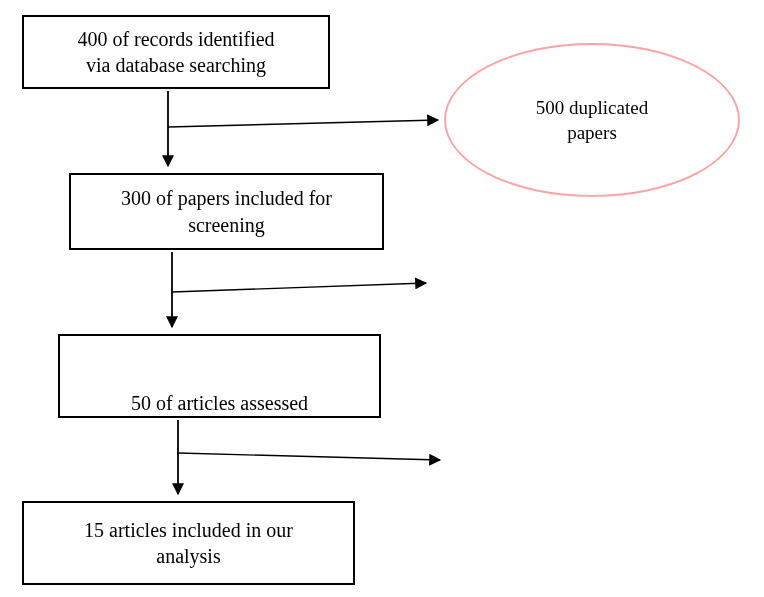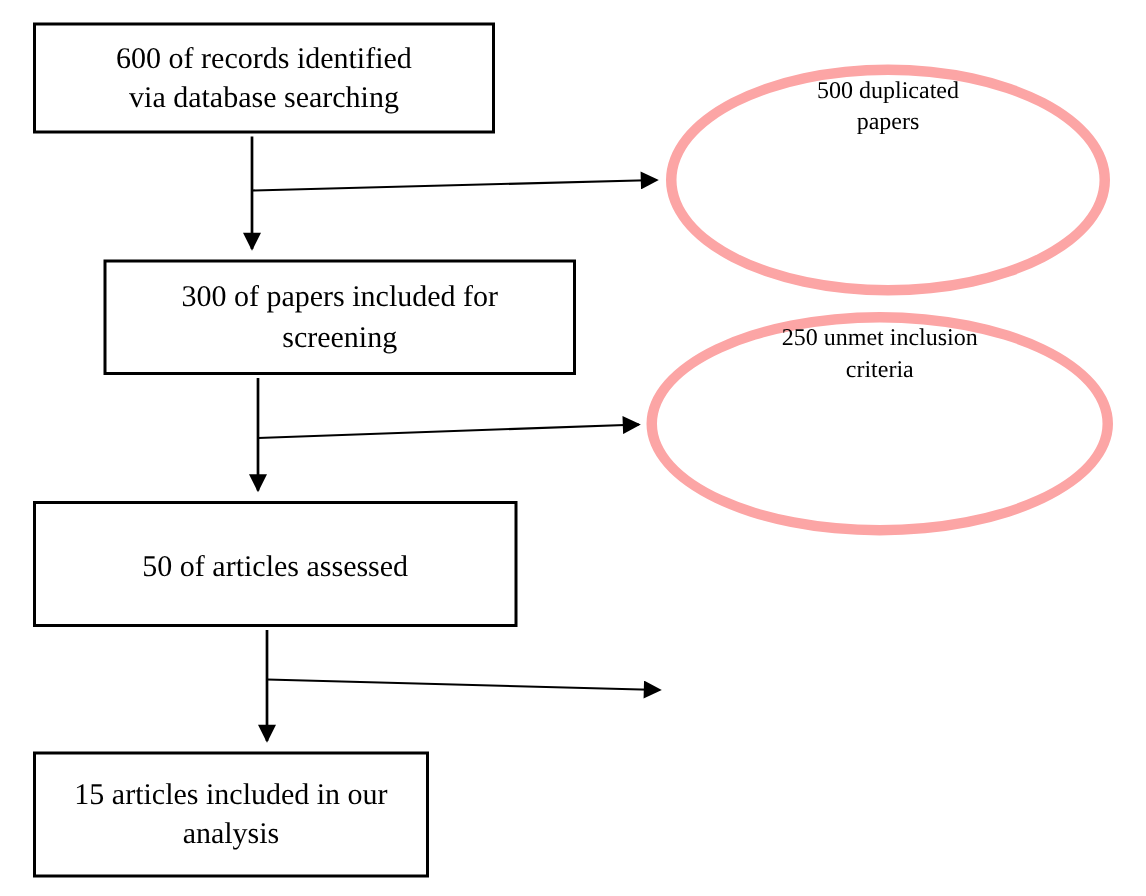--- a/index.html
+++ b/index.html
@@ -30,40 +30,42 @@
     background: #ffffff;
     display: flex;
     align-items: center;
     justify-content: center;
     text-align: center;
     font-size: 20px;
     line-height: 1.32;
     white-space: pre-line;
   }
   .fbox.top-align {
-    align-items: center;
+    align-items: flex-end;
     padding-top: 5px;
+    margin-left: 36px;
   }
   .fellipse {
     position: absolute;
     box-sizing: border-box;
-    border: 7px solid #fca5a5;
+    border: 2px solid #fca5a5;
     border-radius: 50%;
     background: #ffffff;
     display: flex;
+    align-items: center;
     justify-content: center;
     text-align: center;
-    font-size: 16px;
+    font-size: 19px;
     line-height: 1.32;
     white-space: pre-line;
   }
   .b1 { left: 22px;  top: 15px;  width: 308px; height: 74px; }
   .b2 { left: 22px;  top: 173px; width: 315px; height: 77px; margin-left: 47px; }
   .b3 { left: 22px;  top: 334px; width: 323px; height: 84px; }
-  .b4 { left: 22px;  top: 501px; width: 264px; height: 84px; }
+  .b4 { left: 22px;  top: 501px; width: 333px; height: 84px; }
   .e1 { left: 444px; top: 43px;  width: 296px; height: 154px; }
   .e2 { left: 431px; top: 208px; width: 311px; height: 149px; }
   .e3 { left: 445px; top: 370px; width: 304px; height: 182px; }
 </style>
 </head>
 <body>
 
 <div class="canvas">
 
   <svg class="arrows" viewBox="0 0 764 597" xmlns="http://www.w3.org/2000/svg">
@@ -74,21 +76,21 @@
     </defs>
     <line x1="168" y1="91" x2="168" y2="166" stroke="#000000" stroke-width="1.8" marker-end="url(#ah)"></line>
     <line x1="168" y1="127" x2="438" y2="120" stroke="#000000" stroke-width="1.4" marker-end="url(#ah)"></line>
     <line x1="172" y1="252" x2="172" y2="327" stroke="#000000" stroke-width="1.8" marker-end="url(#ah)"></line>
     <line x1="172" y1="292" x2="426" y2="283" stroke="#000000" stroke-width="1.4" marker-end="url(#ah)"></line>
     <line x1="178" y1="420" x2="178" y2="494" stroke="#000000" stroke-width="1.8" marker-end="url(#ah)"></line>
     <line x1="178" y1="453" x2="440" y2="460" stroke="#000000" stroke-width="1.4" marker-end="url(#ah)"></line>
   </svg>
 
   <div class="fbox b1">
-    <span>600 of records identified
+    <span>400 of records identified
 via database searching</span>
   </div>
 
   <div class="fbox b2">
     <span>300 of papers included for
 screening</span>
   </div>
 
   <div class="fbox b3 top-align">
     <span>50 of articles assessed</span>
@@ -97,19 +99,15 @@
   <div class="fbox b4">
     <span>15 articles included in our
 analysis</span>
   </div>
 
   <div class="fellipse e1">
     <span>500 duplicated
 papers</span>
   </div>
 
-  <div class="fellipse e2">
-    <span>250 unmet inclusion
-criteria</span>
-  </div>
 
 
 </div>
 
 </body></html>

